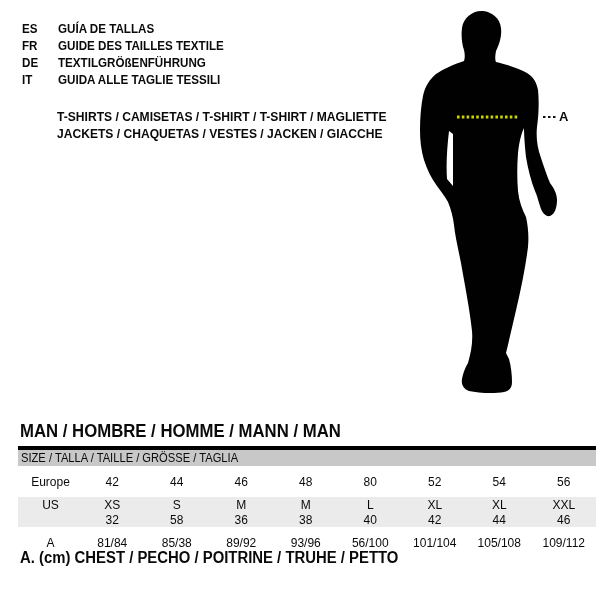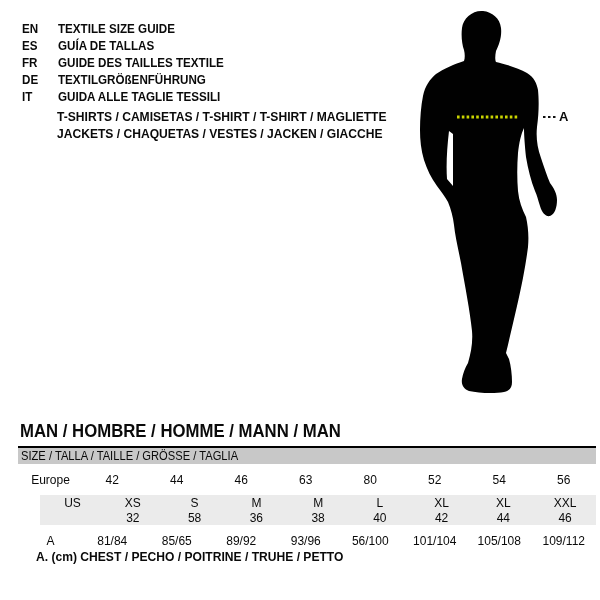--- a/index.html
+++ b/index.html
@@ -19,41 +19,38 @@
   .cat-line{height:16.5px;line-height:16.5px;white-space:nowrap;margin-left:36px;}
 
   
   .figure-wrap{position:absolute;left:385px;top:0;width:200px;height:400px;}
   .measure-label{position:absolute;left:559px;top:109px;font-size:13px;font-weight:bold;line-height:15px;}
 
   
   .section-title{position:absolute;left:20px;top:421px;font-size:18px;font-weight:bold;white-space:nowrap;}
 
   
-  .size-table{position:absolute;left:18px;top:446px;width:578px;border-top:2px solid #000000;font-size:12px;}
+  .size-table{position:absolute;left:18px;top:446px;width:578px;border-top:4px solid #000000;font-size:12px;}
   .t-header{height:16px;line-height:16px;padding-left:3px;background:#c8c8c8;white-space:nowrap;}
   .t-row{display:grid;grid-template-columns:62px repeat(8,1fr);align-items:center;}
   .t-row.tall{height:31px;}
   .t-row.slim{height:15px;}
-  .t-row.shaded{background:#ebebeb;margin-left:22px;}
+  .t-row.shaded{background:#ebebeb;}
   .t-label{padding-left:3px;text-align:left;}
   .t-cell{text-align:center;}
 
   
-  .footnote{position:absolute;left:36px;top:549px;font-size:13px;font-weight:bold;white-space:nowrap;}
+  .footnote{position:absolute;left:20px;top:549px;font-size:16px;font-weight:bold;white-space:nowrap;}
 </style>
 </head>
 <body>
 
 <div class="canvas">
 
   <div class="lang-block">
-    <div class="lang-row">
-      <span class="lang-code cond">EN</span><span class="cond">TEXTILE SIZE GUIDE</span>
-    </div>
     <div class="lang-row">
       <span class="lang-code cond">ES</span><span class="cond">GUÍA DE TALLAS</span>
     </div>
     <div class="lang-row">
       <span class="lang-code cond">FR</span><span class="cond">GUIDE DES TAILLES TEXTILE</span>
     </div>
     <div class="lang-row">
       <span class="lang-code cond">DE</span><span class="cond">TEXTILGRÖßENFÜHRUNG</span>
     </div>
     <div class="lang-row">
@@ -120,21 +117,21 @@
   <div class="section-title"><span class="cond">MAN / HOMBRE / HOMME / MANN / MAN</span></div>
 
   <div class="size-table">
     <div class="t-header"><span class="cond">SIZE / TALLA / TAILLE / GRÖSSE / TAGLIA</span></div>
 
     <div class="t-row tall">
       <div class="t-cell t-label">Europe</div>
       <div class="t-cell">42</div>
       <div class="t-cell">44</div>
       <div class="t-cell">46</div>
-      <div class="t-cell">63</div>
+      <div class="t-cell">48</div>
       <div class="t-cell">80</div>
       <div class="t-cell">52</div>
       <div class="t-cell">54</div>
       <div class="t-cell">56</div>
     </div>
 
     <div class="t-row slim shaded">
       <div class="t-cell t-label">US</div>
       <div class="t-cell">XS</div>
       <div class="t-cell">S</div>
@@ -154,21 +151,21 @@
       <div class="t-cell">38</div>
       <div class="t-cell">40</div>
       <div class="t-cell">42</div>
       <div class="t-cell">44</div>
       <div class="t-cell">46</div>
     </div>
 
     <div class="t-row tall">
       <div class="t-cell t-label">A</div>
       <div class="t-cell">81/84</div>
-      <div class="t-cell">85/65</div>
+      <div class="t-cell">85/38</div>
       <div class="t-cell">89/92</div>
       <div class="t-cell">93/96</div>
       <div class="t-cell">56/100</div>
       <div class="t-cell">101/104</div>
       <div class="t-cell">105/108</div>
       <div class="t-cell">109/112</div>
     </div>
   </div>
 
   <div class="footnote"><span class="cond">A. (cm) CHEST / PECHO / POITRINE / TRUHE / PETTO</span></div>

